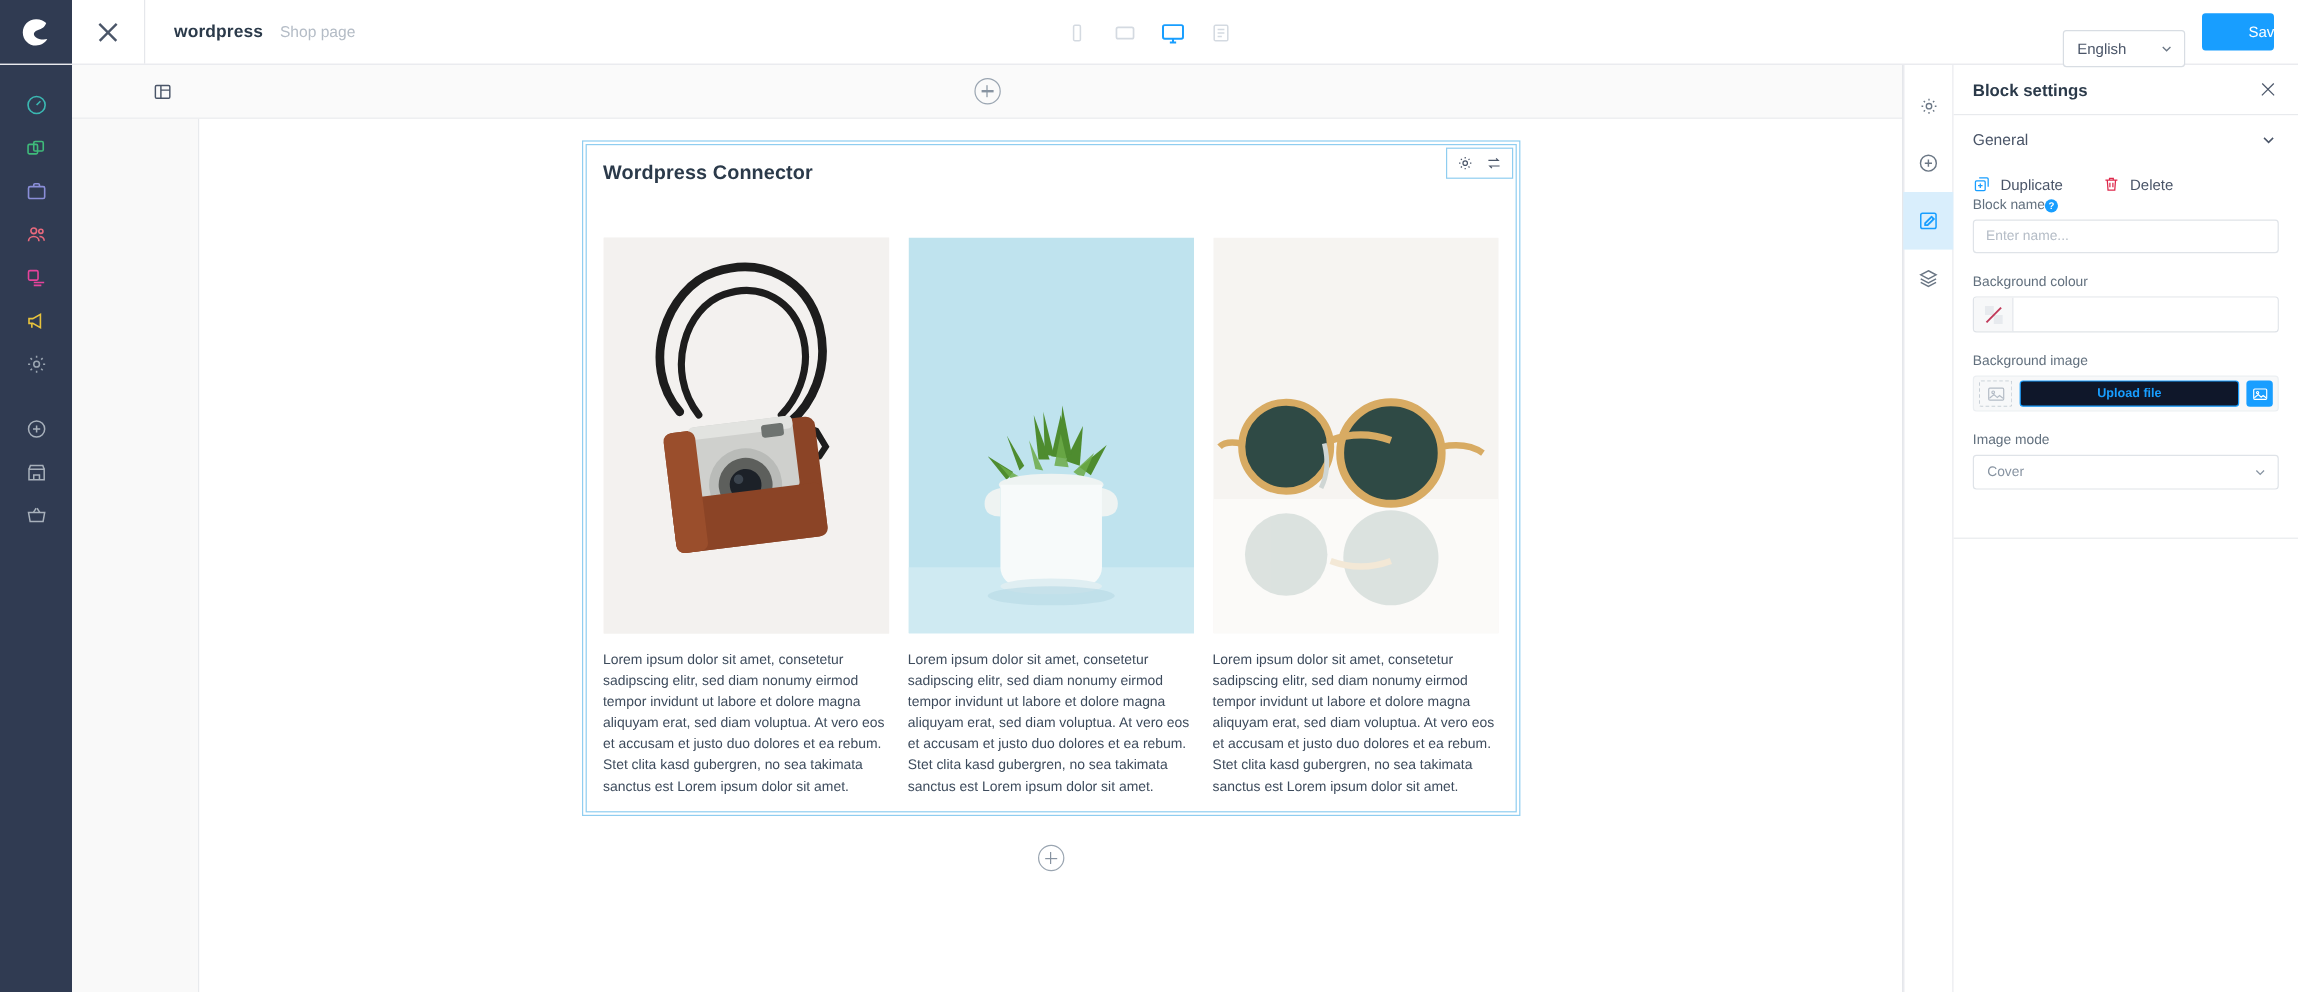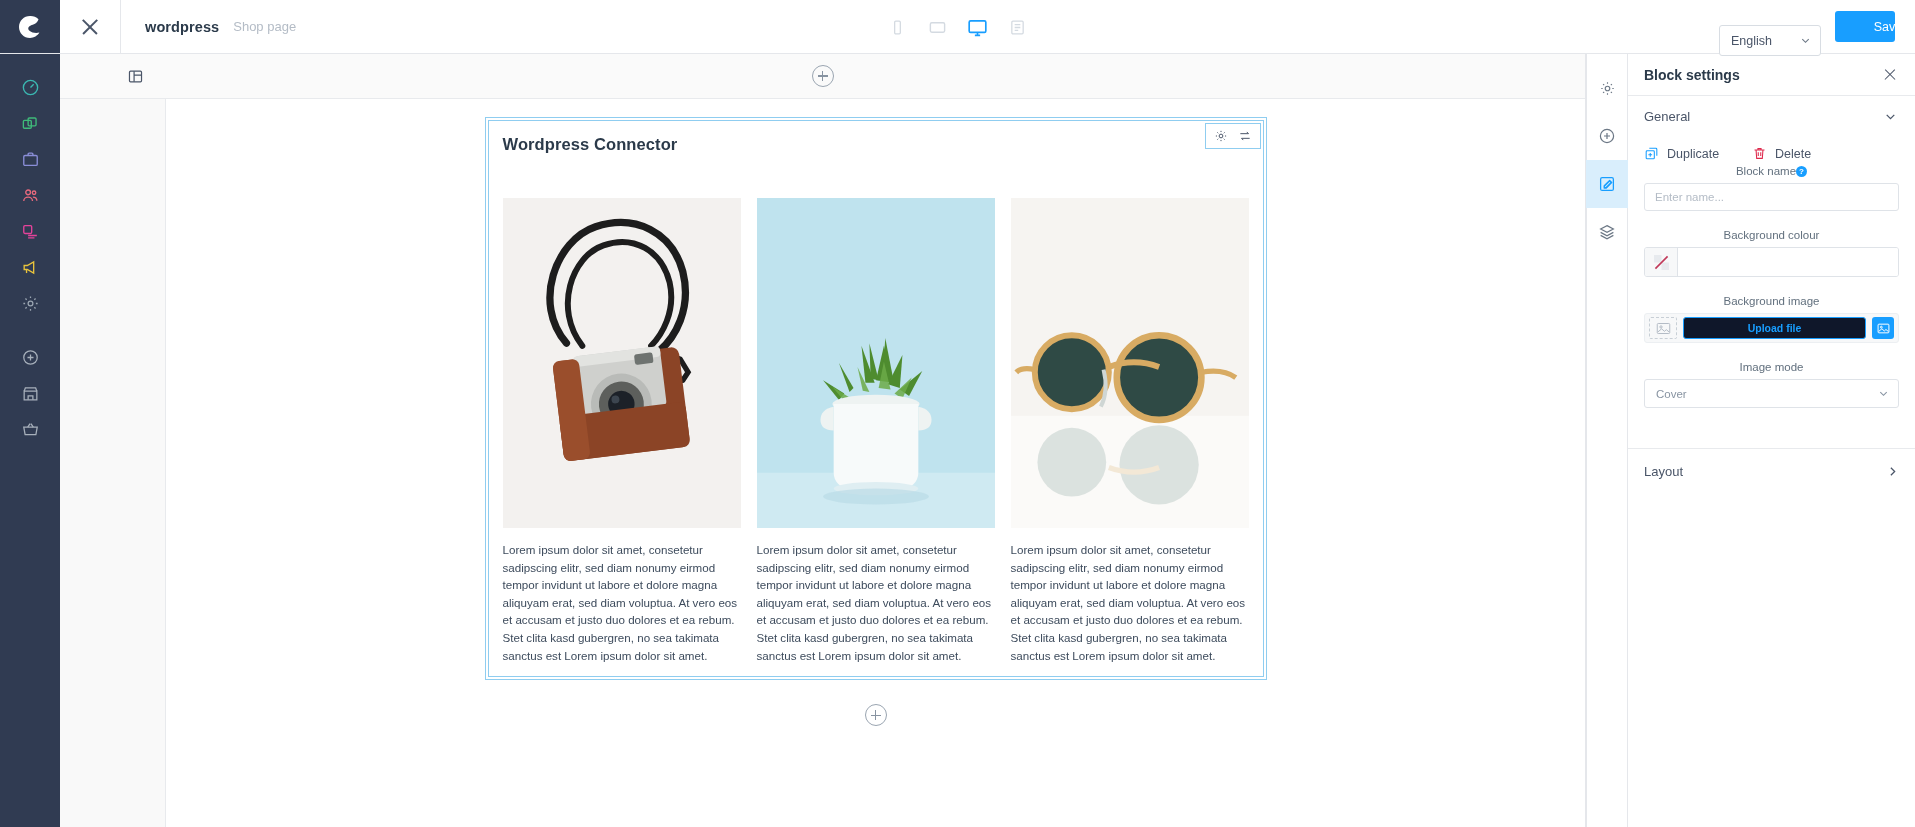--- a/index.html
+++ b/index.html
@@ -180,21 +180,21 @@
   .rp-section-head .lbl { font-size:13px; color:#4a5568; }
 
   .rp-body { padding:10px 16px 0 16px; }
 
   .dupdel { display:flex; align-items:center; gap:0; margin-bottom:4px; }
   .dd-item { display:flex; align-items:center; gap:8px; cursor:pointer; font-size:12.5px; color:#4a5568; }
   .dd-item.dup { width:108px; }
 
   .fld-label {
     font-size:11.5px; color:#62707e; margin-bottom:6px;
-    display:flex; align-items:center; justify-content:center;
+    display:flex; align-items:center; justify-content:flex-start;
   }
   .help-dot {
     width:11px; height:11px; border-radius:50%; background:#189eff; color:#fff;
     font-size:8px; display:flex; align-items:center; justify-content:center;
     cursor:pointer; font-weight:700;
   }
   .txt-input {
     width:100%; height:28px; border:1px solid #dfe3e8; border-radius:3px;
     background:#fff; font-size:11.5px; color:#b4bcc6; padding:0 10px;
     display:flex; align-items:center;
@@ -611,21 +611,15 @@
           <svg width="11" height="11" viewBox="0 0 24 24" fill="none" stroke="#8894a2" stroke-width="2.4">
               <path d="M5 9l7 7 7-7"></path>
             </svg>
         </div>
       </div>
 
     </div>
 
     <div class="rp-divider"></div>
 
-    <div class="layout-row">
-      <span class="lbl">Layout</span>
-      <svg width="13" height="13" viewBox="0 0 24 24" fill="none" stroke="#4a5568" stroke-width="2.3">
-          <path d="M9 5l7 7-7 7"></path>
-        </svg>
-    </div>
 
   </div>
 </div>
 
 </body></html>

